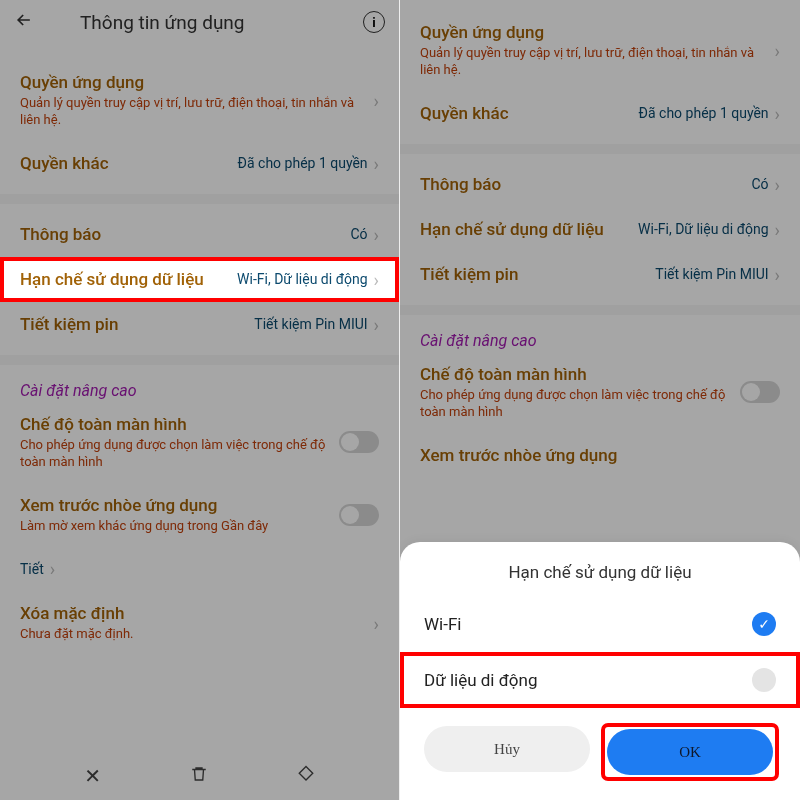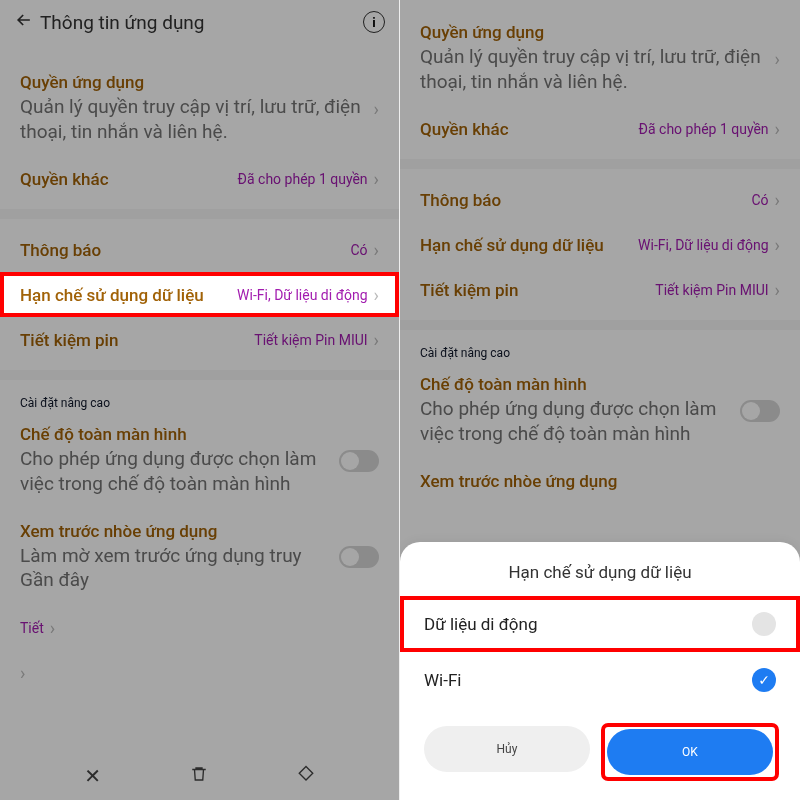--- a/index.html
+++ b/index.html
@@ -26,20 +26,21 @@
     inset: 0;
     background: rgba(0,0,0,0.35);
     pointer-events: none;
   }
 
   
   .header {
     display: flex;
     align-items: center;
     padding: 10px 14px 6px 14px;
+    gap: 40px;
   }
   .header .back {
     font-size: 22px;
     line-height: 1;
     width: 26px;
   }
   .header .title {
     flex: 1;
     font-size: 19px;
     color: #333;
@@ -61,48 +62,49 @@
   }
   .row .col {
     flex: 1;
   }
   .row .label {
     font-size: 17px;
     color: #a16207;
     font-weight: 500;
   }
   .row .sub {
-    font-size: 19px;
-    color: #737373;
+    font-size: 13px;
+    color: #c2410c;
     margin-top: 3px;
     line-height: 1.3;
   }
   .row .value {
     font-size: 14px;
-    color: #a21caf;
+    color: #0c4a6e;
     margin-right: 6px;
     text-align: right;
   }
   .row .chevron {
     color: #bcbcbc;
     font-size: 18px;
   }
 
   .row.highlight {
     background: #fff;
     outline: 4px solid #ff0000;
     outline-offset: -4px;
     position: relative;
     z-index: 5;
   }
 
   .section-title {
-    font-size: 12px;
-    color: #0f172a;
+    font-size: 16px;
+    color: #a21caf;
     padding: 8px 20px 2px 20px;
+    font-style: italic;
   }
   .section-sep {
     height: 10px;
     background: #f6f6f6;
     margin: 8px 0;
   }
 
   .toggle {
     width: 40px; height: 22px;
     background: #d6d6d6;
@@ -177,24 +179,25 @@
   .sheet-buttons {
     display: flex;
     gap: 14px;
     padding: 18px 24px 22px 24px;
   }
   .btn {
     flex: 1;
     height: 46px;
     border-radius: 23px;
     display: flex; align-items: center; justify-content: center;
-    font-size: 12px;
+    font-size: 15px;
+    font-family: Liberation Serif, serif;
   }
   .btn.cancel { background: #efefef; color: #444; }
-  .btn.ok { background: #1e7cf2; color: #ffffff; }
+  .btn.ok { background: #1e7cf2; color: #0f172a; }
   .ok-wrap {
     flex: 1;
     outline: 4px solid #ff0000;
     outline-offset: -1px;
     border-radius: 4px;
     padding: 3px;
     display: flex;
   }
   .ok-wrap .btn { flex: 1; }
 
@@ -270,31 +273,35 @@
       <div class="col">
         <div class="label">Chế độ toàn màn hình</div>
         <div class="sub">Cho phép ứng dụng được chọn làm việc trong chế độ toàn màn hình</div>
       </div>
       <div class="toggle"></div>
     </div>
 
     <div class="row">
       <div class="col">
         <div class="label">Xem trước nhòe ứng dụng</div>
-        <div class="sub">Làm mờ xem trước ứng dụng truy Gần đây</div>
+        <div class="sub">Làm mờ xem khác ứng dụng trong Gần đây</div>
       </div>
       <div class="toggle"></div>
     </div>
 
     <div class="row">
       <div class="value">Tiết</div>
       <div class="chevron">›</div>
     </div>
 
     <div class="row">
+      <div class="col">
+        <div class="label">Xóa mặc định</div>
+        <div class="sub">Chưa đặt mặc định.</div>
+      </div>
       <div class="chevron">›</div>
     </div>
   </div>
 
   <div class="bottombar">
     <span class="ic">✕</span>
     <span class="ic">
       <svg width="18" height="18" viewBox="0 0 24 24" fill="none" stroke="#444" stroke-width="1.8">
           <path d="M3 6h18M8 6V4h8v2M6 6l1 14h10l1-14"></path>
         </svg>
@@ -371,32 +378,32 @@
         <div class="label">Xem trước nhòe ứng dụng</div>
       </div>
     </div>
   </div>
 
   <div class="dim"></div>
 
   <div class="sheet">
     <div class="sheet-title">Hạn chế sử dụng dữ liệu</div>
 
+    <div class="sheet-row">
+      <span>Wi-Fi</span>
+      <span class="sp"></span>
+      <span class="check">✓</span>
+    </div>
+
     <div class="sheet-row boxed">
       <span>Dữ liệu di động</span>
       <span class="sp"></span>
       <span class="check off"></span>
     </div>
 
-    <div class="sheet-row">
-      <span>Wi-Fi</span>
-      <span class="sp"></span>
-      <span class="check">✓</span>
-    </div>
-
     <div class="sheet-buttons">
       <div class="btn cancel">
         <span>Hủy</span>
       </div>
       <div class="ok-wrap">
         <div class="btn ok">
           <span>OK</span>
         </div>
       </div>
     </div>

